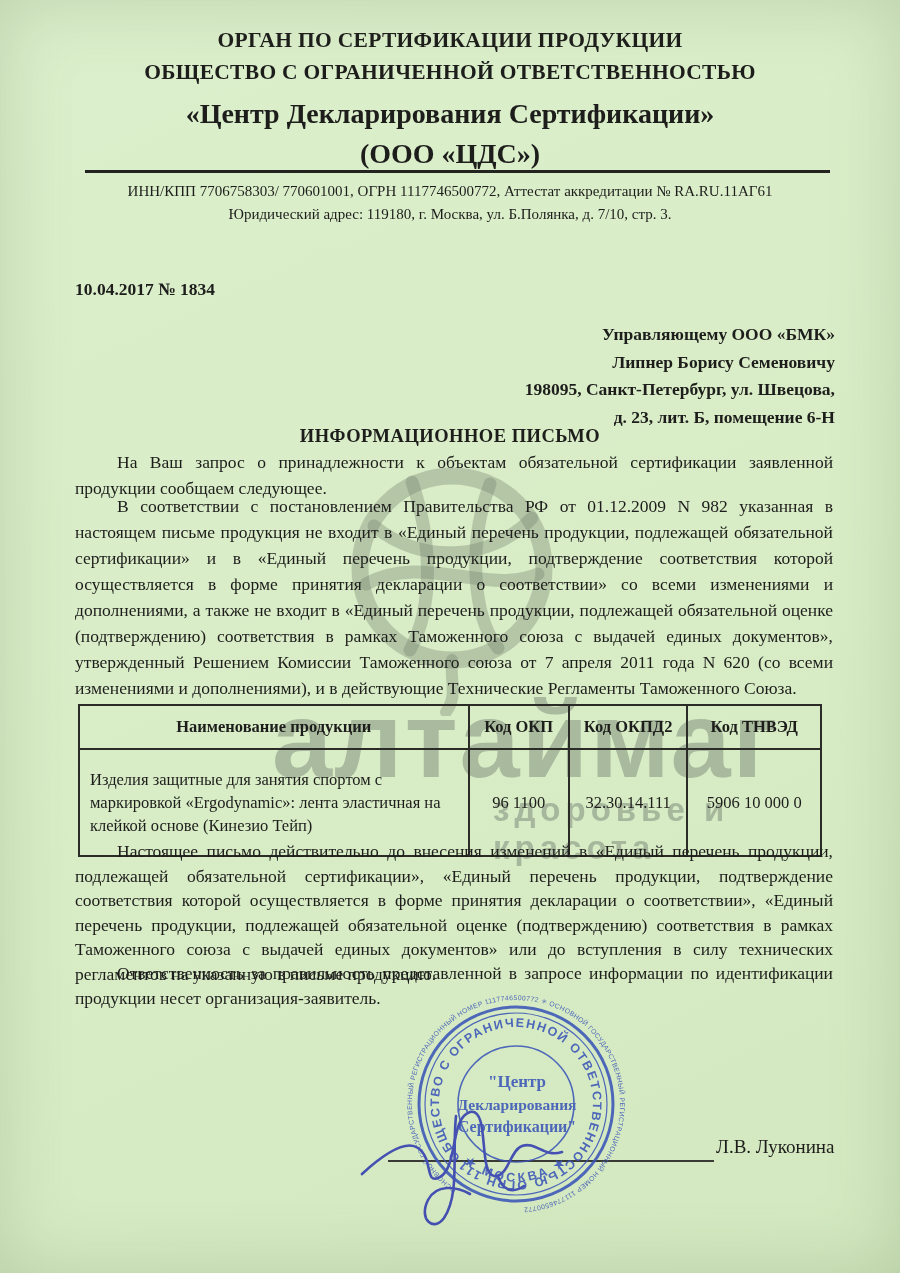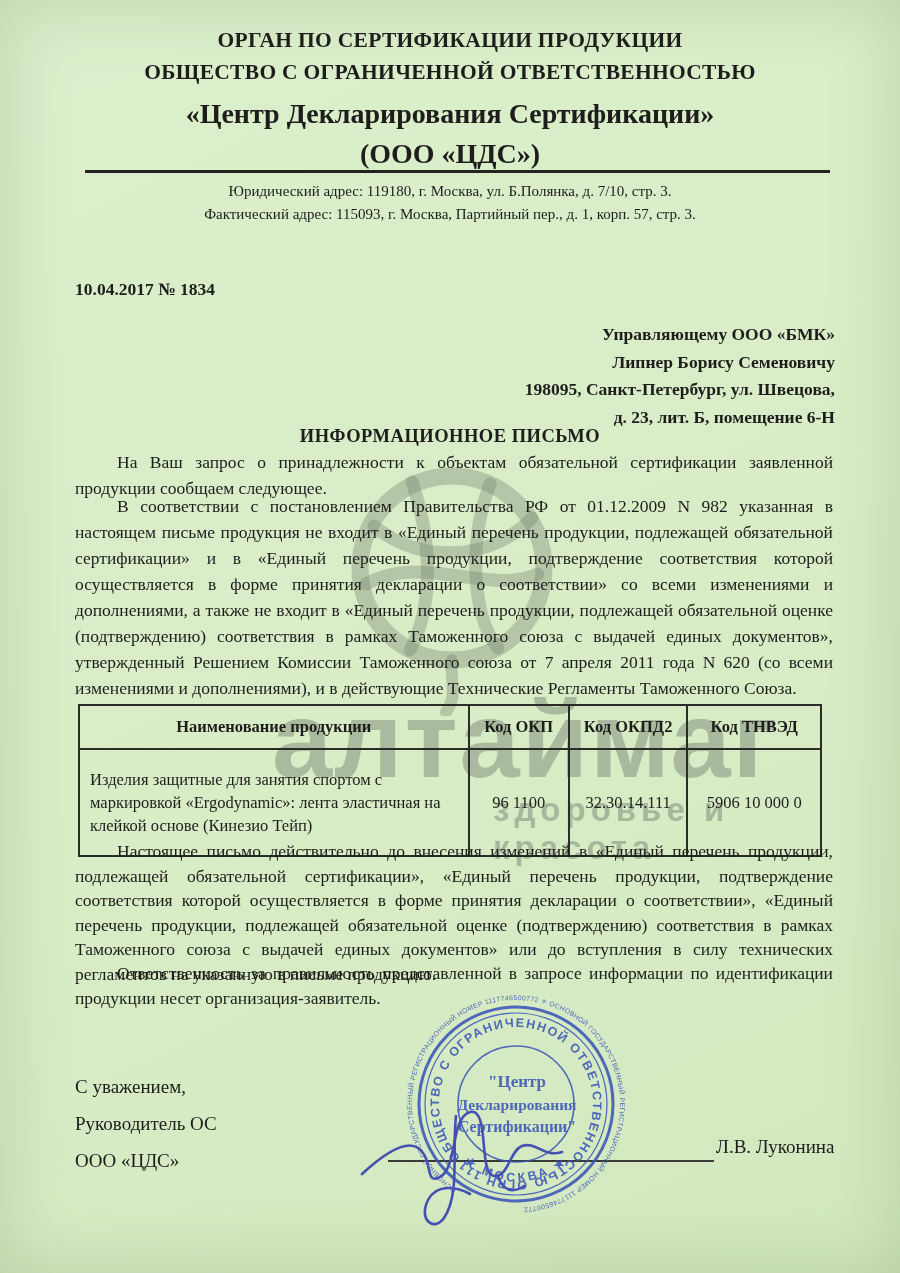--- a/index.html
+++ b/index.html
@@ -76,22 +76,22 @@
   <div class="wm wm-tagline">здоровье и красота</div>
 
   <div class="letterhead">
     <div class="org1">ОРГАН ПО СЕРТИФИКАЦИИ ПРОДУКЦИИ</div>
     <div class="org2">ОБЩЕСТВО С ОГРАНИЧЕННОЙ ОТВЕТСТВЕННОСТЬЮ</div>
     <div class="org3">«Центр Декларирования Сертификации»</div>
     <div class="org4">(ООО «ЦДС»)</div>
   </div>
   <div class="head-rule"></div>
   <div class="contacts">
+    <div>ИНН/КПП  7706758303/ 770601001, ОГРН 1117746500772, Аттестат аккредитации № RA.RU.11АГ61</div>
     <div>Юридический адрес: 119180, г. Москва, ул. Б.Полянка, д. 7/10, стр. 3.</div>
-    <div>Фактический адрес: 115093, г. Москва, Партийный пер., д. 1, корп. 57, стр. 3.</div>
   </div>
 
   <div class="ref">10.04.2017 № 1834</div>
   <div class="recipient">
     <div>Управляющему ООО  «БМК»</div>
     <div>Липнер Борису Семеновичу</div>
     <div>198095, Санкт-Петербург, ул. Швецова,</div>
     <div>д. 23, лит. Б, помещение 6-Н</div>
   </div>
 
@@ -121,25 +121,20 @@
         <td>96 1100</td>
         <td>32.30.14.111</td>
         <td>5906 10 000 0</td>
       </tr>
     </tbody>
   </table>
 
   <div class="para p3">Настоящее письмо действительно до внесения изменений в «Единый перечень продукции, подлежащей обязательной сертификации», «Единый перечень продукции, подтверждение соответствия которой осуществляется в форме принятия декларации о соответствии», «Единый перечень продукции, подлежащей обязательной оценке (подтверждению) соответствия в рамках Таможенного союза с выдачей единых документов» или до вступления в силу технических регламентов на указанную в письме продукцию.</div>
   <div class="para p4">Ответственность за правильность представленной в запросе информации по идентификации продукции несет организация-заявитель.</div>
 
-  <div class="closing">
-    <div>С уважением,</div>
-    <div>Руководитель ОС</div>
-    <div>ООО «ЦДС»</div>
-  </div>
   <div class="sig-line"></div>
   <div class="signer-name">Л.В. Луконина</div>
 
   <svg class="stamp-svg" width="240" height="240" viewBox="0 0 240 240" style="opacity:0.88">
     <defs>
       <path id="ringTiny" d="M 120,118 m -104,0 a 104,104 0 1,1 208,0 a 104,104 0 1,1 -208,0"></path>
       <path id="ringMain" d="M 120,118 m -77,0 a 77,77 0 1,1 154,0 a 77,77 0 1,1 -154,0"></path>
       <path id="arcBottom" d="M 46,146 A 80,80 0 0 0 194,146"></path>
     </defs>
     <g fill="none" stroke="#3b55b8">

